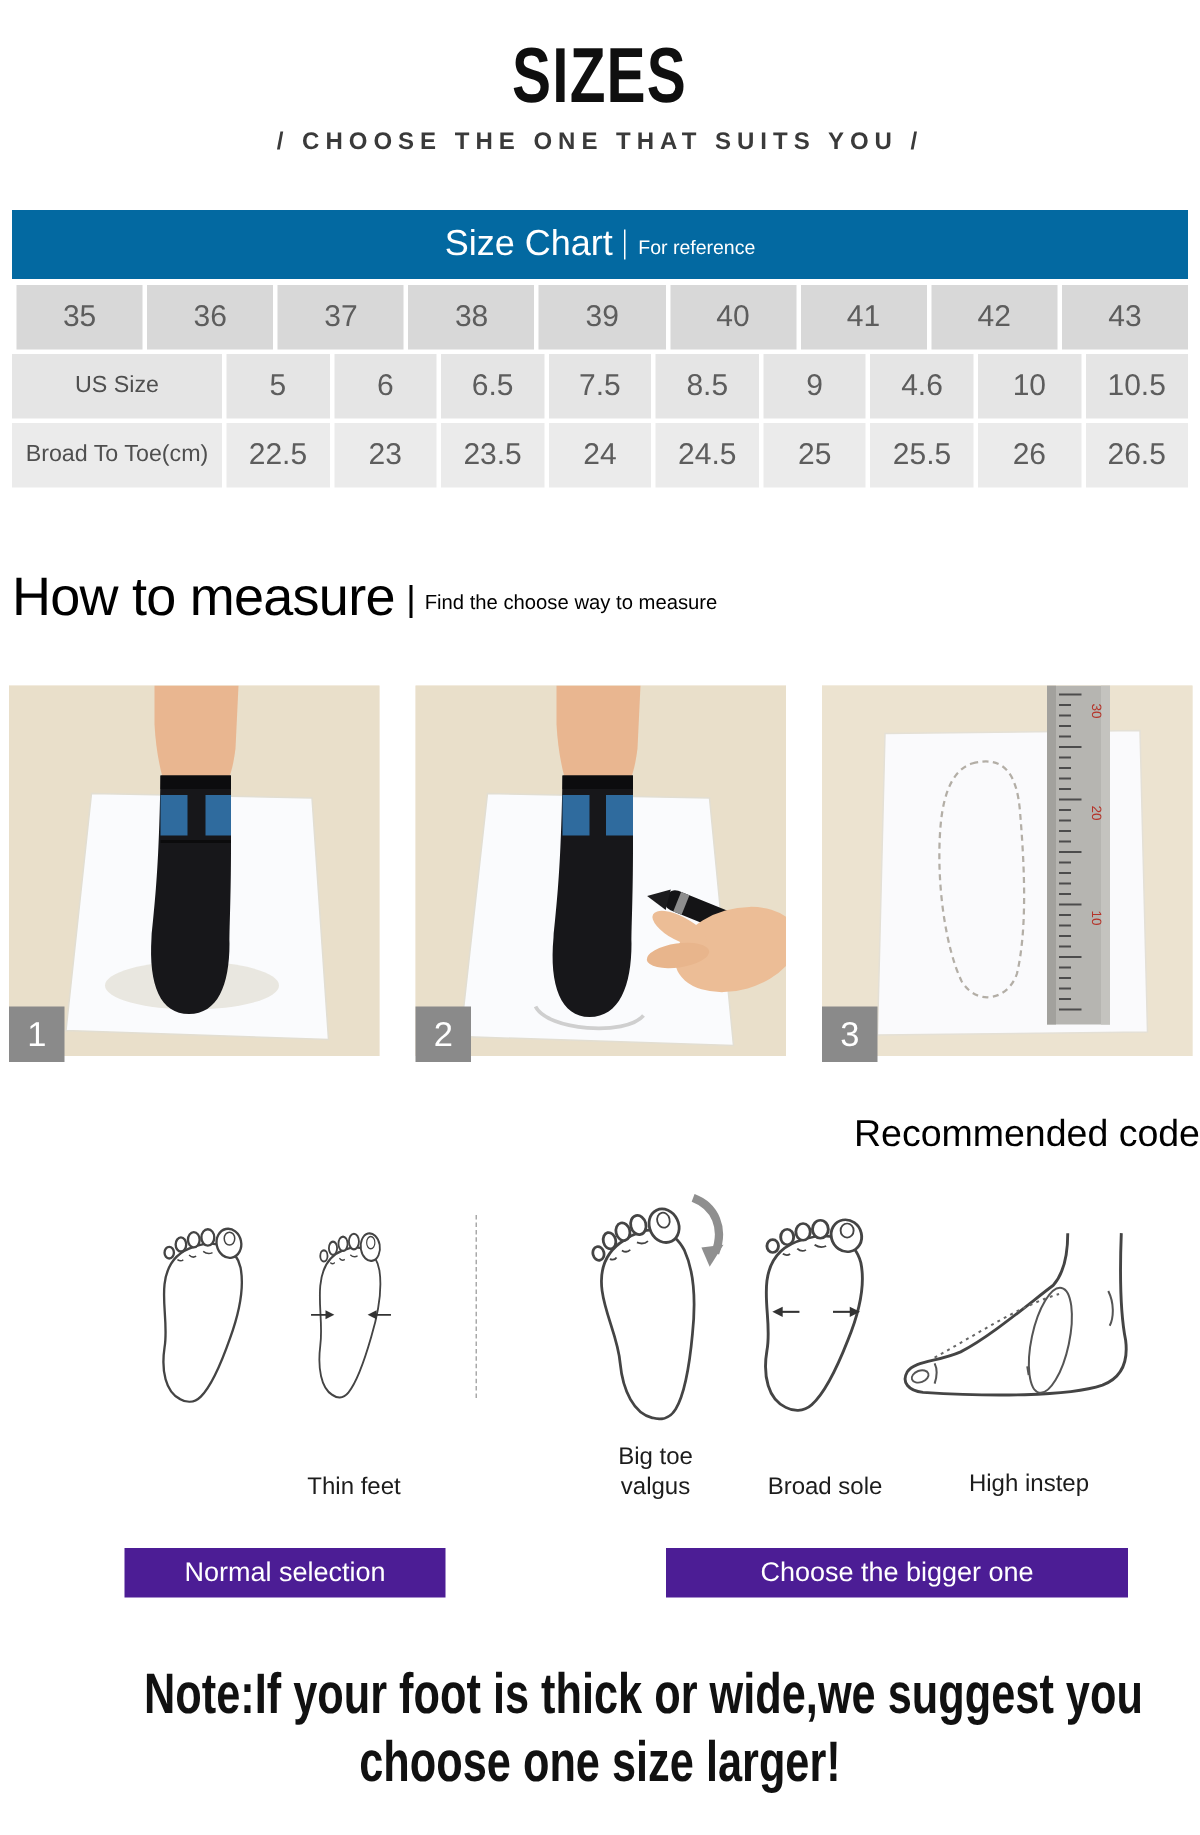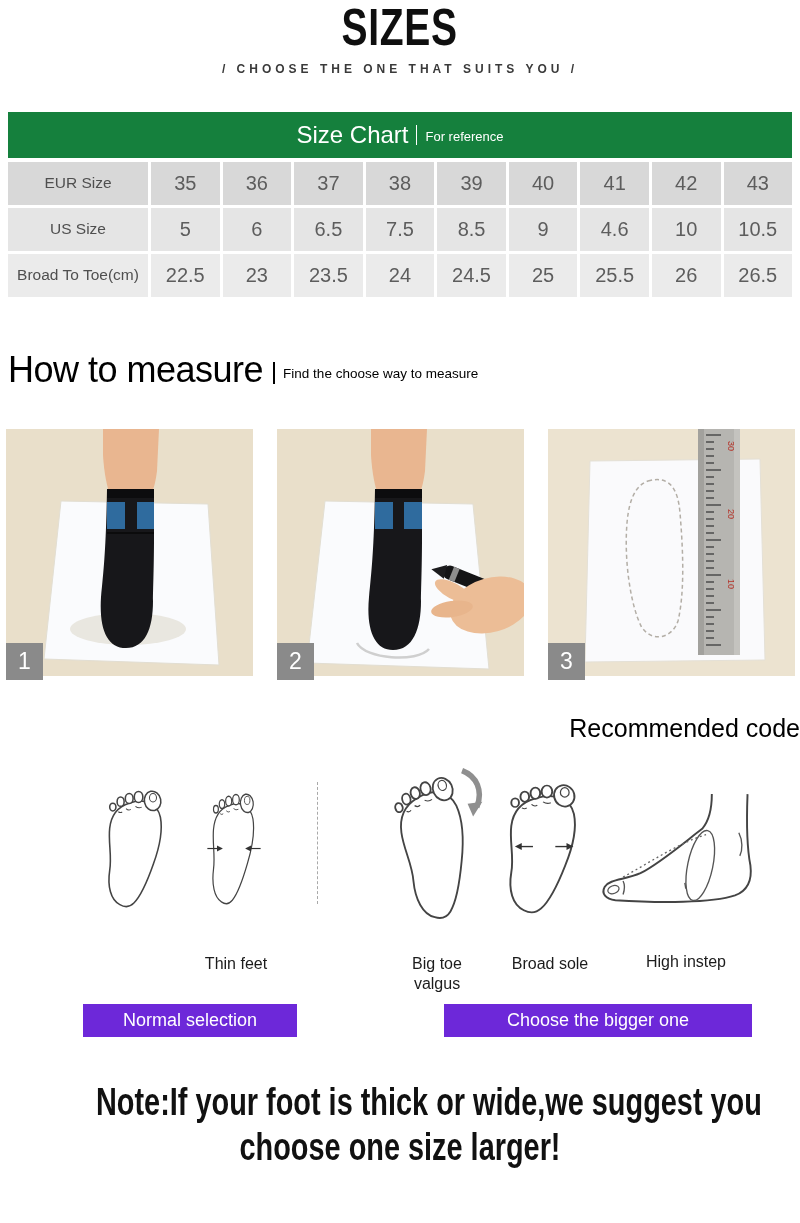--- a/index.html
+++ b/index.html
@@ -3,33 +3,33 @@
 <meta charset="utf-8">
 <style>
   * { margin:0; padding:0; box-sizing:border-box; }
   html,body { background:#fff; }
   body {
     width:800px; height:1223px; overflow:hidden; position:relative;
     font-family:"Liberation Sans", sans-serif; color:#222;
   }
 
   
-  .hdr { text-align:center; }
+  .hdr { text-align:center; padding-top:24px; }
   .hdr h1 {
     display:inline-block; font-size:52px; font-weight:bold; color:#0f0f0f;
     transform:scaleX(0.75); transform-origin:center; letter-spacing:1px; line-height:1.05;
   }
   .hdr .sub {
-    margin-top:7px; font-size:12px; letter-spacing:4px; color:#3a3a3a; font-weight:bold;
+    margin-top:7px; font-size:16px; letter-spacing:4px; color:#3a3a3a; font-weight:bold;
   }
 
   
   .size-table { margin:36px 8px 0; }
   .st-header {
-    height:46px; background:#15803d; color:#fff;
+    height:46px; background:#0369a1; color:#fff;
     display:flex; align-items:center; justify-content:center; margin-bottom:4px;
   }
   .st-title { font-size:24px; }
   .st-vbar { width:1px; height:20px; background:#fff; margin:0 9px 0 7px; }
   .st-note { font-size:13px; position:relative; top:2px; }
   .st-row { display:flex; margin-top:3px; }
   .st-row:first-child { margin-top:0; }
   .st-label {
     width:140px; display:flex; align-items:center; justify-content:center;
     font-size:15.5px; color:#4f4f4f; height:43px;
@@ -67,21 +67,21 @@
   .diag { position:absolute; }
   .divider {
     position:absolute; left:317px; top:76px; height:122px;
     border-left:1px dashed #a9a9a9;
   }
   .dlabel {
     position:absolute; transform:translateX(-50%); text-align:center;
     font-size:16px; color:#1c1c1c; line-height:20px;
   }
   .abar {
-    position:absolute; top:298px; height:33px; background:#6d28d9; color:#fff;
+    position:absolute; top:298px; height:33px; background:#4c1d95; color:#fff;
     font-size:18px; display:flex; align-items:center; justify-content:center;
   }
   .abar.left { left:83px; width:214px; }
   .abar.right { left:444px; width:308px; }
 
   
   .note {
     margin-top:42px; text-align:center; font-weight:bold; color:#111;
     font-size:38px; line-height:45px; transform:scaleX(0.76); transform-origin:center;
     letter-spacing:0px; white-space:nowrap;
@@ -96,21 +96,20 @@
 </div>
 
 <div class="size-table">
   <div class="st-header">
     <span class="st-title">Size Chart</span>
     <span class="st-vbar"></span>
     <span class="st-note">For reference</span>
   </div>
 
   <div class="st-row r1">
-    <div class="st-label">EUR Size</div>
     <div class="st-cell">35</div>
     <div class="st-cell">36</div>
     <div class="st-cell">37</div>
     <div class="st-cell">38</div>
     <div class="st-cell">39</div>
     <div class="st-cell">40</div>
     <div class="st-cell">41</div>
     <div class="st-cell">42</div>
     <div class="st-cell">43</div>
   </div>
@@ -256,21 +255,21 @@
 
   <svg class="diag" style="left:598px;top:84px" width="164" height="124" viewBox="0 0 170 124">
     <path d="M118,2 C118,18 115,30 108,38 C92,50 64,74 44,84 C28,91 12,90 7,98 C3,105 8,111 18,112 C64,115 118,115 142,107 C155,102 160,92 158,76 C154,56 154,28 155,2" fill="#fff" stroke="#444" stroke-width="2"></path>
     <path d="M26,88 C55,72 85,52 112,44" fill="none" stroke="#666" stroke-width="1.4" stroke-dasharray="2,3"></path>
     <ellipse cx="106" cy="76" rx="13" ry="37" fill="none" stroke="#555" stroke-width="1.4" transform="rotate(12 106 76)"></ellipse>
     <ellipse cx="16" cy="101" rx="6" ry="4" fill="#fff" stroke="#555" stroke-width="1.3" transform="rotate(-20 16 101)"></ellipse>
     <path d="M26,106 C28,100 28,96 26,92 M146,42 C150,50 150,60 147,66 M90,94 l1,6" fill="none" stroke="#555" stroke-width="1.4"></path>
   </svg>
 
   <div class="dlabel" style="left:236px;top:248px;width:110px">Thin feet</div>
-  <div class="dlabel" style="left:437px;top:248px;width:80px">Big toe valgus</div>
+  <div class="dlabel" style="left:437px;top:228px;width:80px">Big toe valgus</div>
   <div class="dlabel" style="left:550px;top:248px;width:120px">Broad sole</div>
   <div class="dlabel" style="left:686px;top:246px;width:120px">High instep</div>
 
   <div class="abar left">Normal selection</div>
   <div class="abar right">Choose the bigger one</div>
 </div>
 
 <div class="note">
   <div>Note:If your foot is thick or wide,we suggest you</div>
   <div>choose one size larger!</div>

